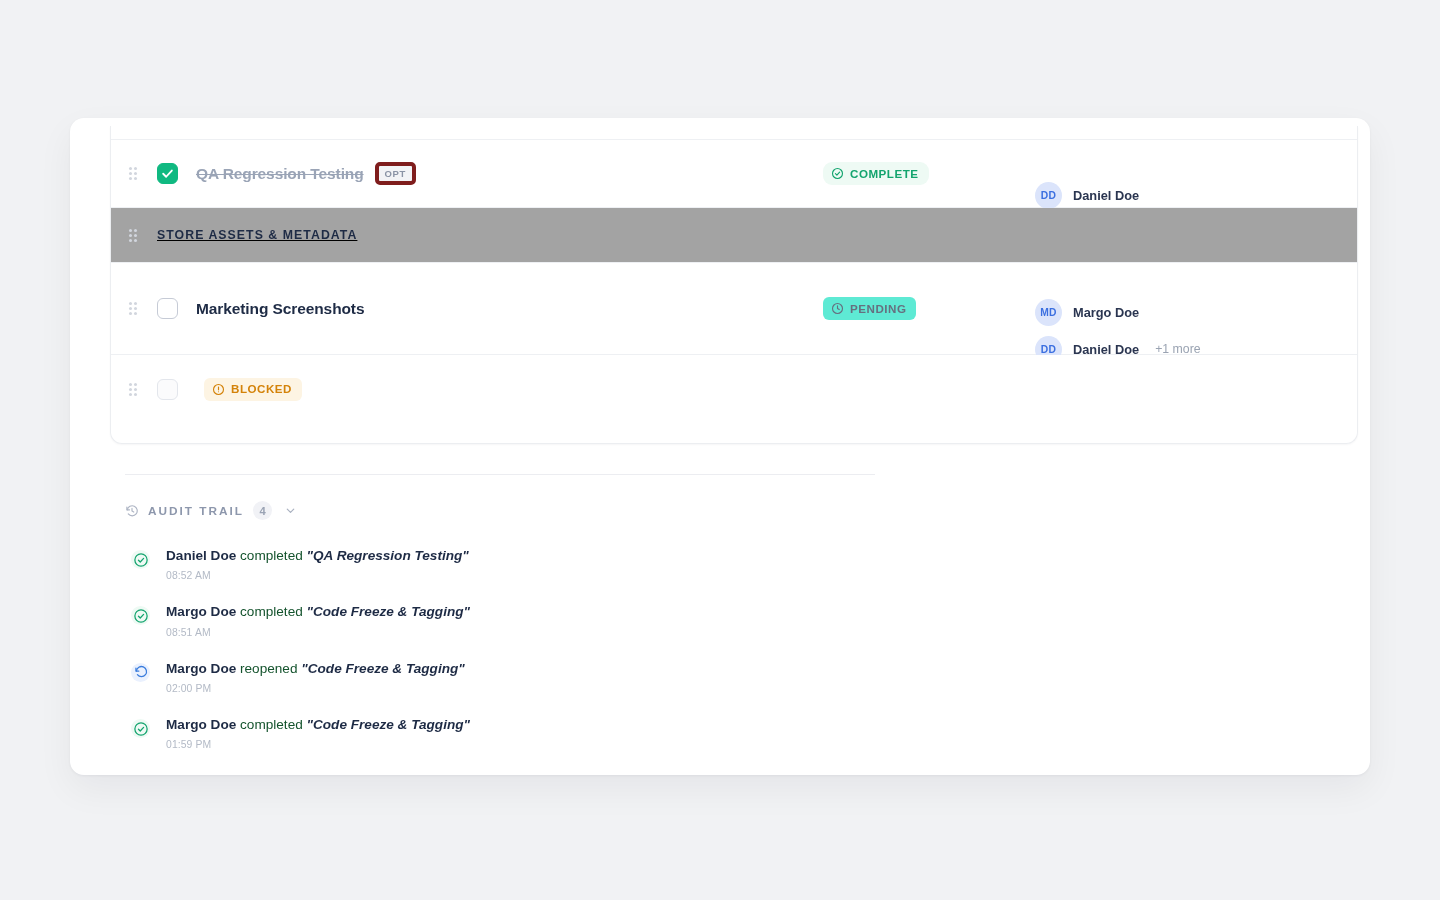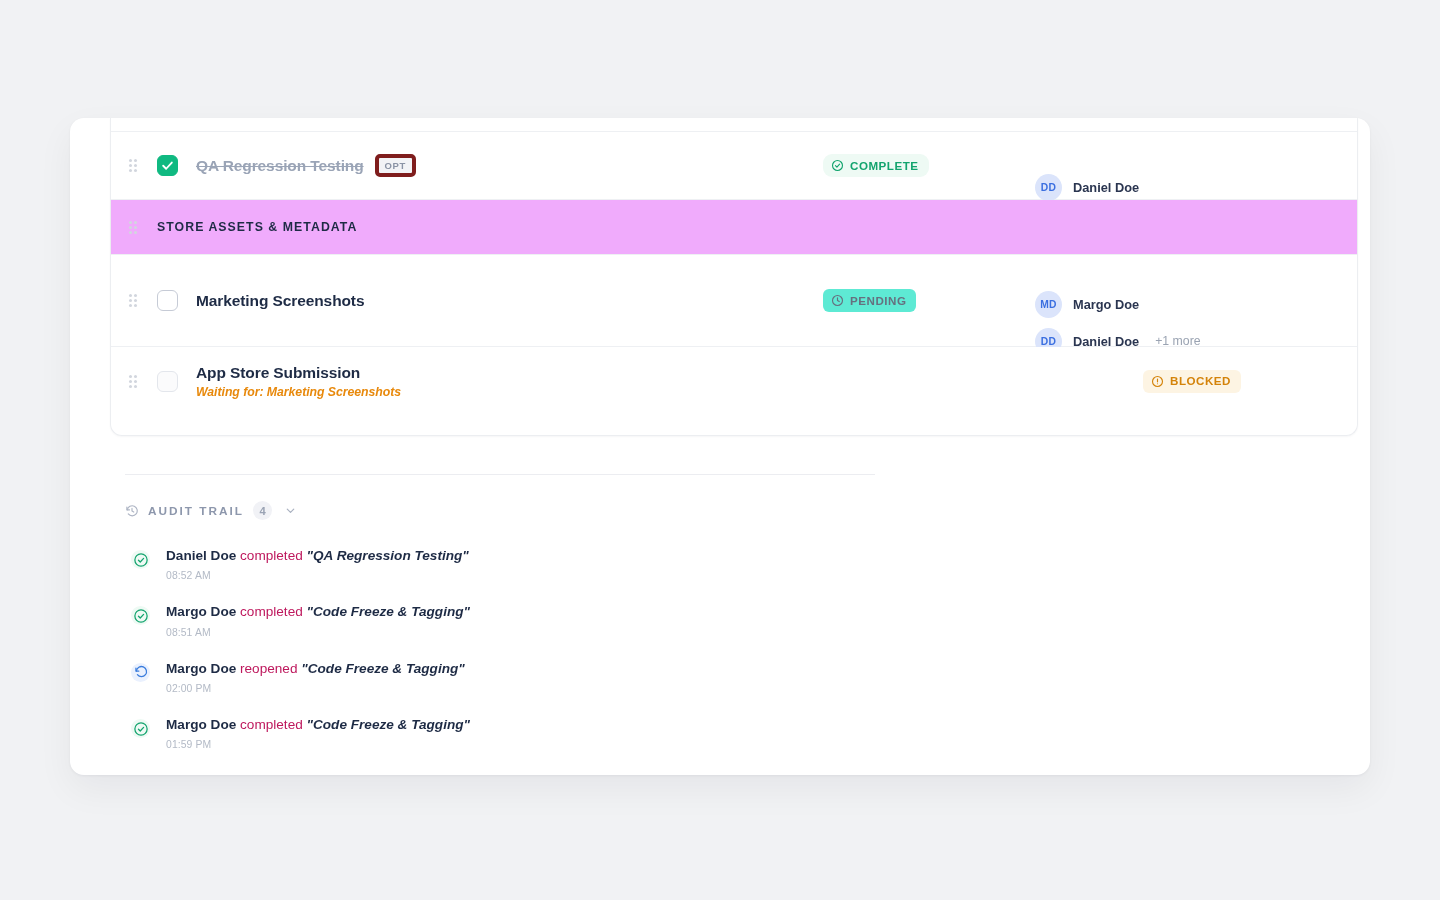--- a/index.html
+++ b/index.html
@@ -28,21 +28,21 @@
     border-radius: 14px;
     box-shadow: 0 1px 3px rgba(16, 24, 40, .05),
                 0 14px 36px rgba(16, 24, 40, .055);
     overflow: hidden;
   }
 
   
   .task-card {
     position: absolute;
     left: 40px;
-    top: 0px;
+    top: 8px;
     width: 1248px;
     height: 318px;
     background: #ffffff;
     border: 1px solid #eceef1;
     border-top: none;
     border-radius: 0 0 12px 12px;
     box-shadow: 0 1px 2px rgba(16,24,40,.04);
     overflow: hidden;
   }
 
@@ -52,21 +52,21 @@
     display: flex;
     align-items: center;
     padding: 0 22px 0 18px;
     border-bottom: 1px solid #eef0f3;
     background: #ffffff;
   }
 
   .row-clipped { height: 14px; overflow: hidden; }
 
   .row-task    { height: 68px; }
-  .row-section { height: 55px; background: #f0abfc; }
+  .row-section { height: 55px; background: #a3a3a3; text-decoration: underline; }
   .row-tall    { height: 92px; align-items: center; }
   .row-last    { border-bottom: none; }
 
   
   .drag {
     width: 14px;
     display: grid;
     grid-template-columns: repeat(2, 3px);
     grid-template-rows: repeat(3, 3px);
     gap: 2px;
@@ -274,21 +274,21 @@
     border-radius: 50%;
     display: flex; align-items: center; justify-content: center;
   }
   .ai-icon svg { width: 16px; height: 16px; display:block; }
   .ai-complete { background: #eefaf4; color: #13a46e; }
   .ai-reopen   { background: #eaf1fe; color: #3b7ddd; }
 
   .ai-body { display: flex; flex-direction: column; }
   .ai-text { font-size: 13.6px; color: #5f6a7d; line-height: 1.35; }
   .ai-actor { font-weight: 700; color: #1e2b45; }
-  .ai-verb  { font-weight: 400; color: #be185d; }
+  .ai-verb  { font-weight: 400; color: #14532d; }
   .ai-target { font-weight: 700; font-style: italic; color: #1e2b45; }
   .ai-time {
     margin-top: 5px;
     font-size: 10.4px;
     color: #b3bac6;
     letter-spacing: .1px;
   }
 </style>
 </head>
 <body>
@@ -388,24 +388,20 @@
     <div class="row row-task row-last">
       <span class="drag">
         <i></i>
           <i></i>
           <i></i>
           <i></i>
           <i></i>
           <i></i>
       </span>
       <span class="cb cb-muted"></span>
-      <span class="t-main">
-        <span class="t-title">App Store Submission</span>
-        <span class="t-sub">Waiting for: Marketing Screenshots</span>
-      </span>
       <span class="status-col">
         <span class="pill pill-blocked">
           <svg viewBox="0 0 24 24" fill="none" stroke="currentColor" stroke-width="2.1" stroke-linecap="round" stroke-linejoin="round">
               <circle cx="12" cy="12" r="9.2"></circle>
               <path d="M12 7.6v5"></path>
               <circle cx="12" cy="16.1" r=".95" fill="currentColor" stroke="none"></circle>
             </svg>
           <span>BLOCKED</span>
         </span>
       </span>

